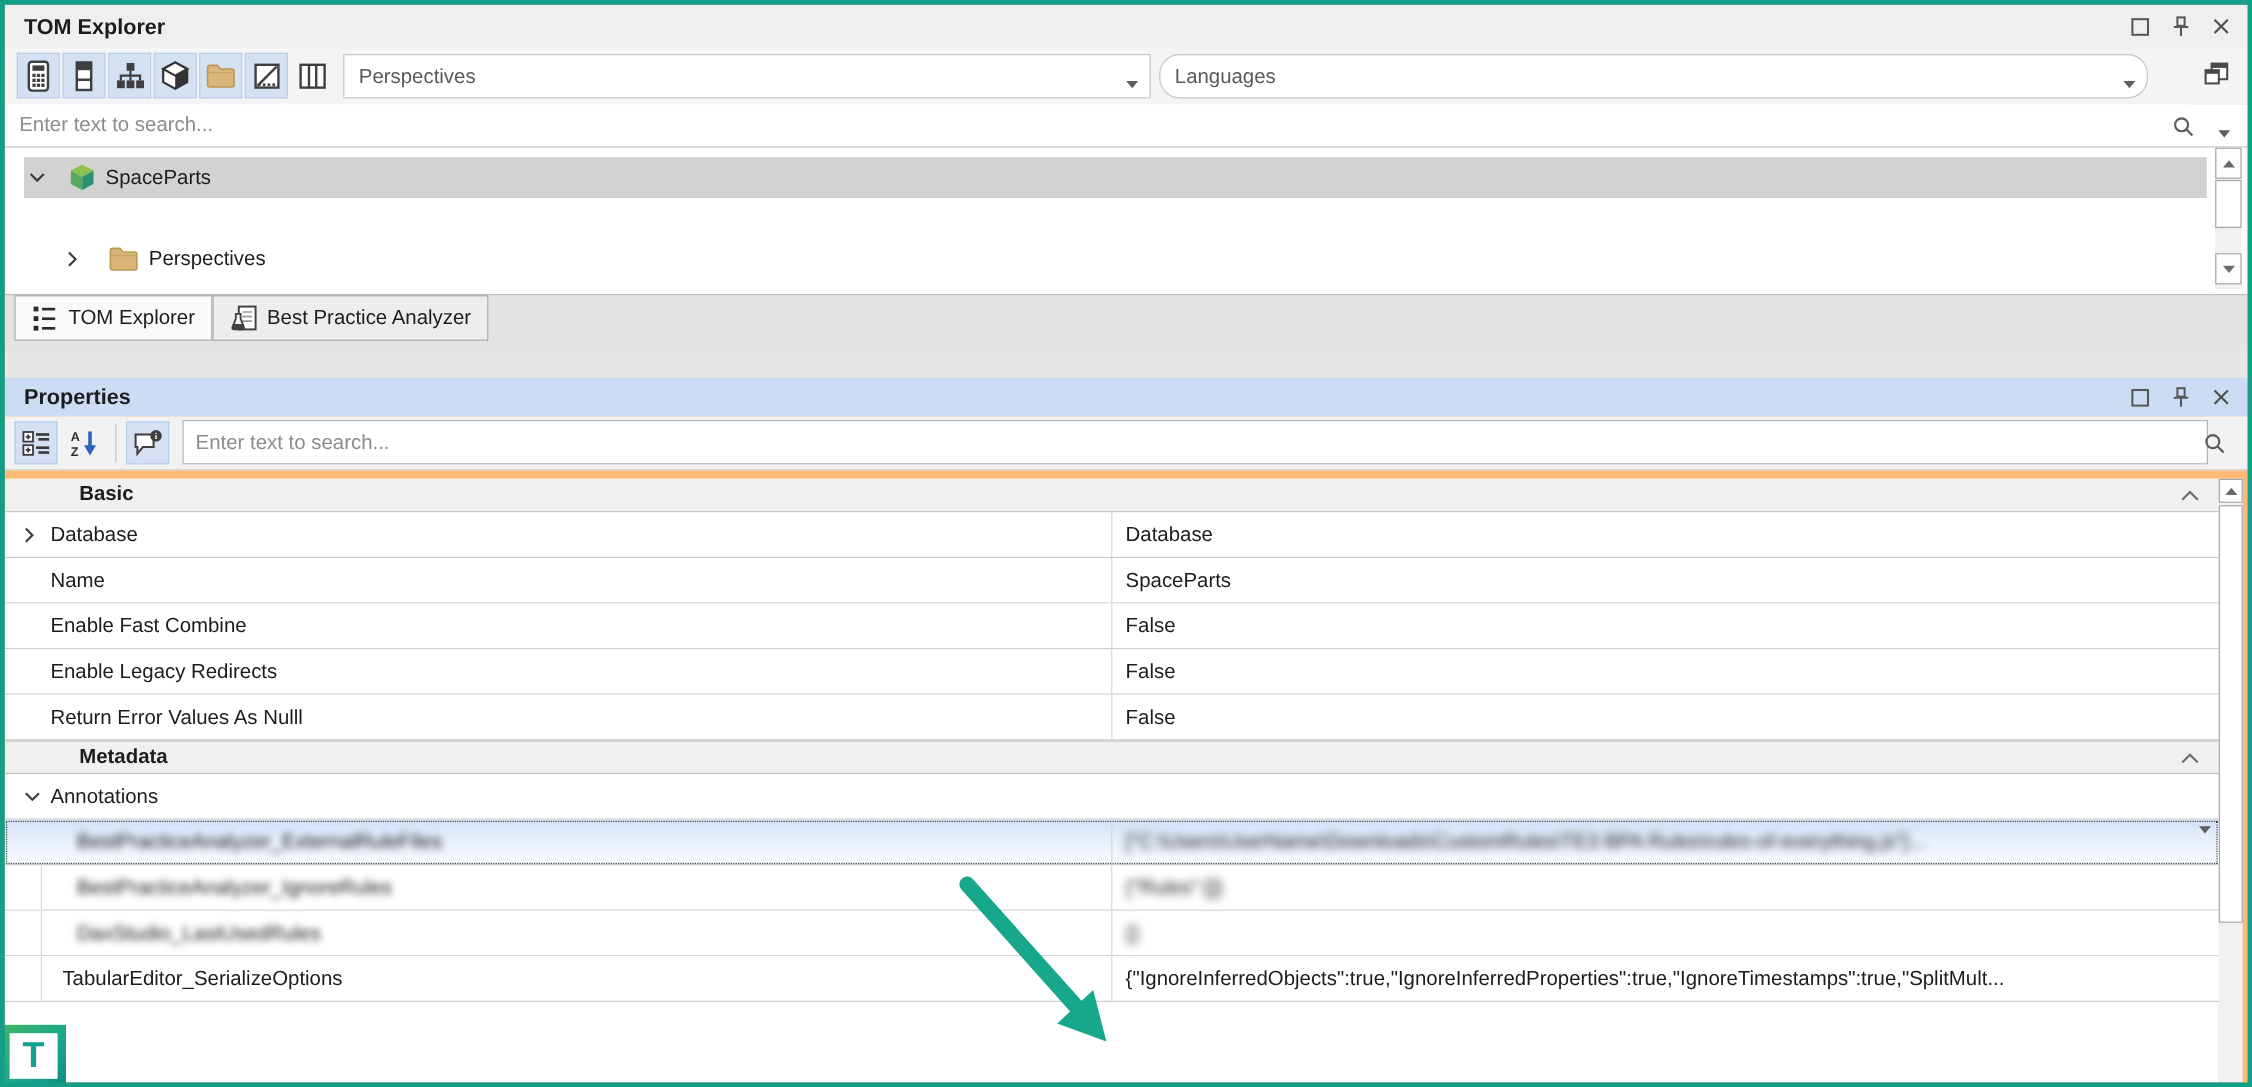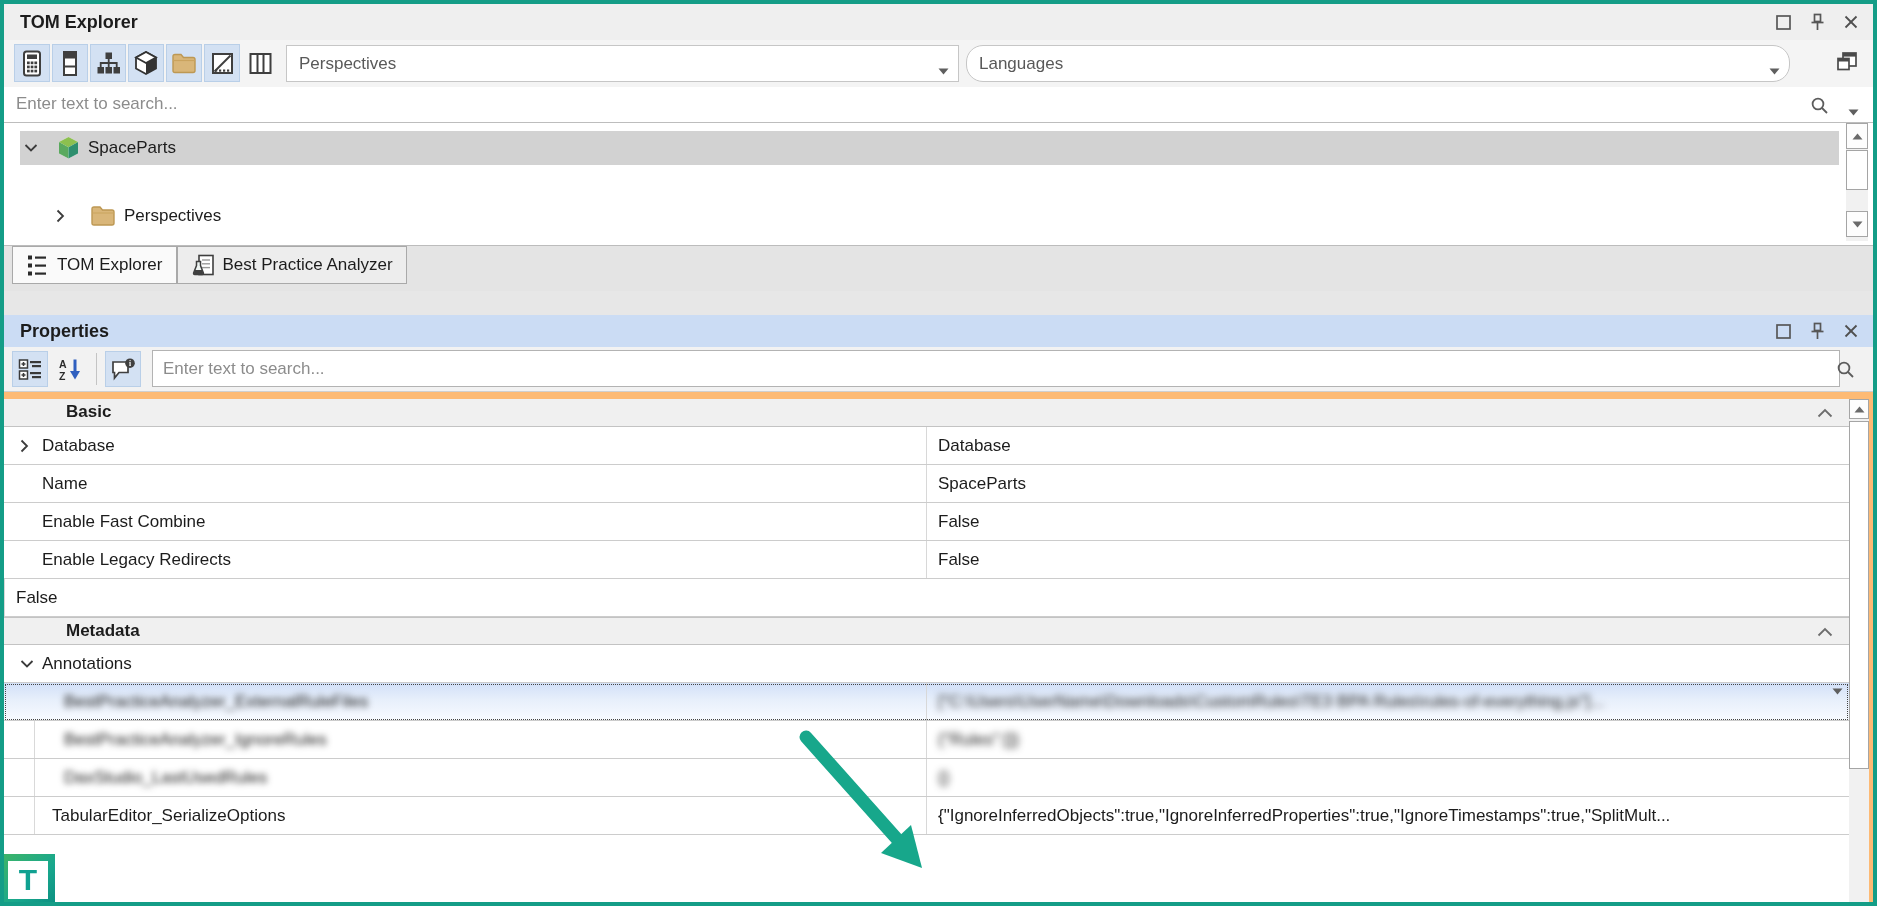--- a/index.html
+++ b/index.html
@@ -426,20 +426,21 @@
       </div>
       <div class="prow">
         <div class="ncell"><span class="ntext" style="margin-left: 38px;">Enable Fast Combine</span></div>
         <div class="vcell"><span class="vtext">False</span></div>
       </div>
       <div class="prow">
         <div class="ncell"><span class="ntext" style="margin-left: 38px;">Enable Legacy Redirects</span></div>
         <div class="vcell"><span class="vtext">False</span></div>
       </div>
       <div class="prow">
+        <div class="ncell"><span class="ntext" style="margin-left: 38px;">Return Error Values As Nulll</span></div>
         <div class="vcell"><span class="vtext">False</span></div>
       </div>
       <div class="sec-h">
         <span class="sec-t">Metadata</span>
         <span class="ic sec-c">
           <svg width="16" height="10" viewBox="0 0 16 10">
             <path d="M1.5 8.5 L8 2 L14.5 8.5" fill="none" stroke="#6d6d6d" stroke-width="1.8"></path>
           </svg>
         </span>
       </div>

